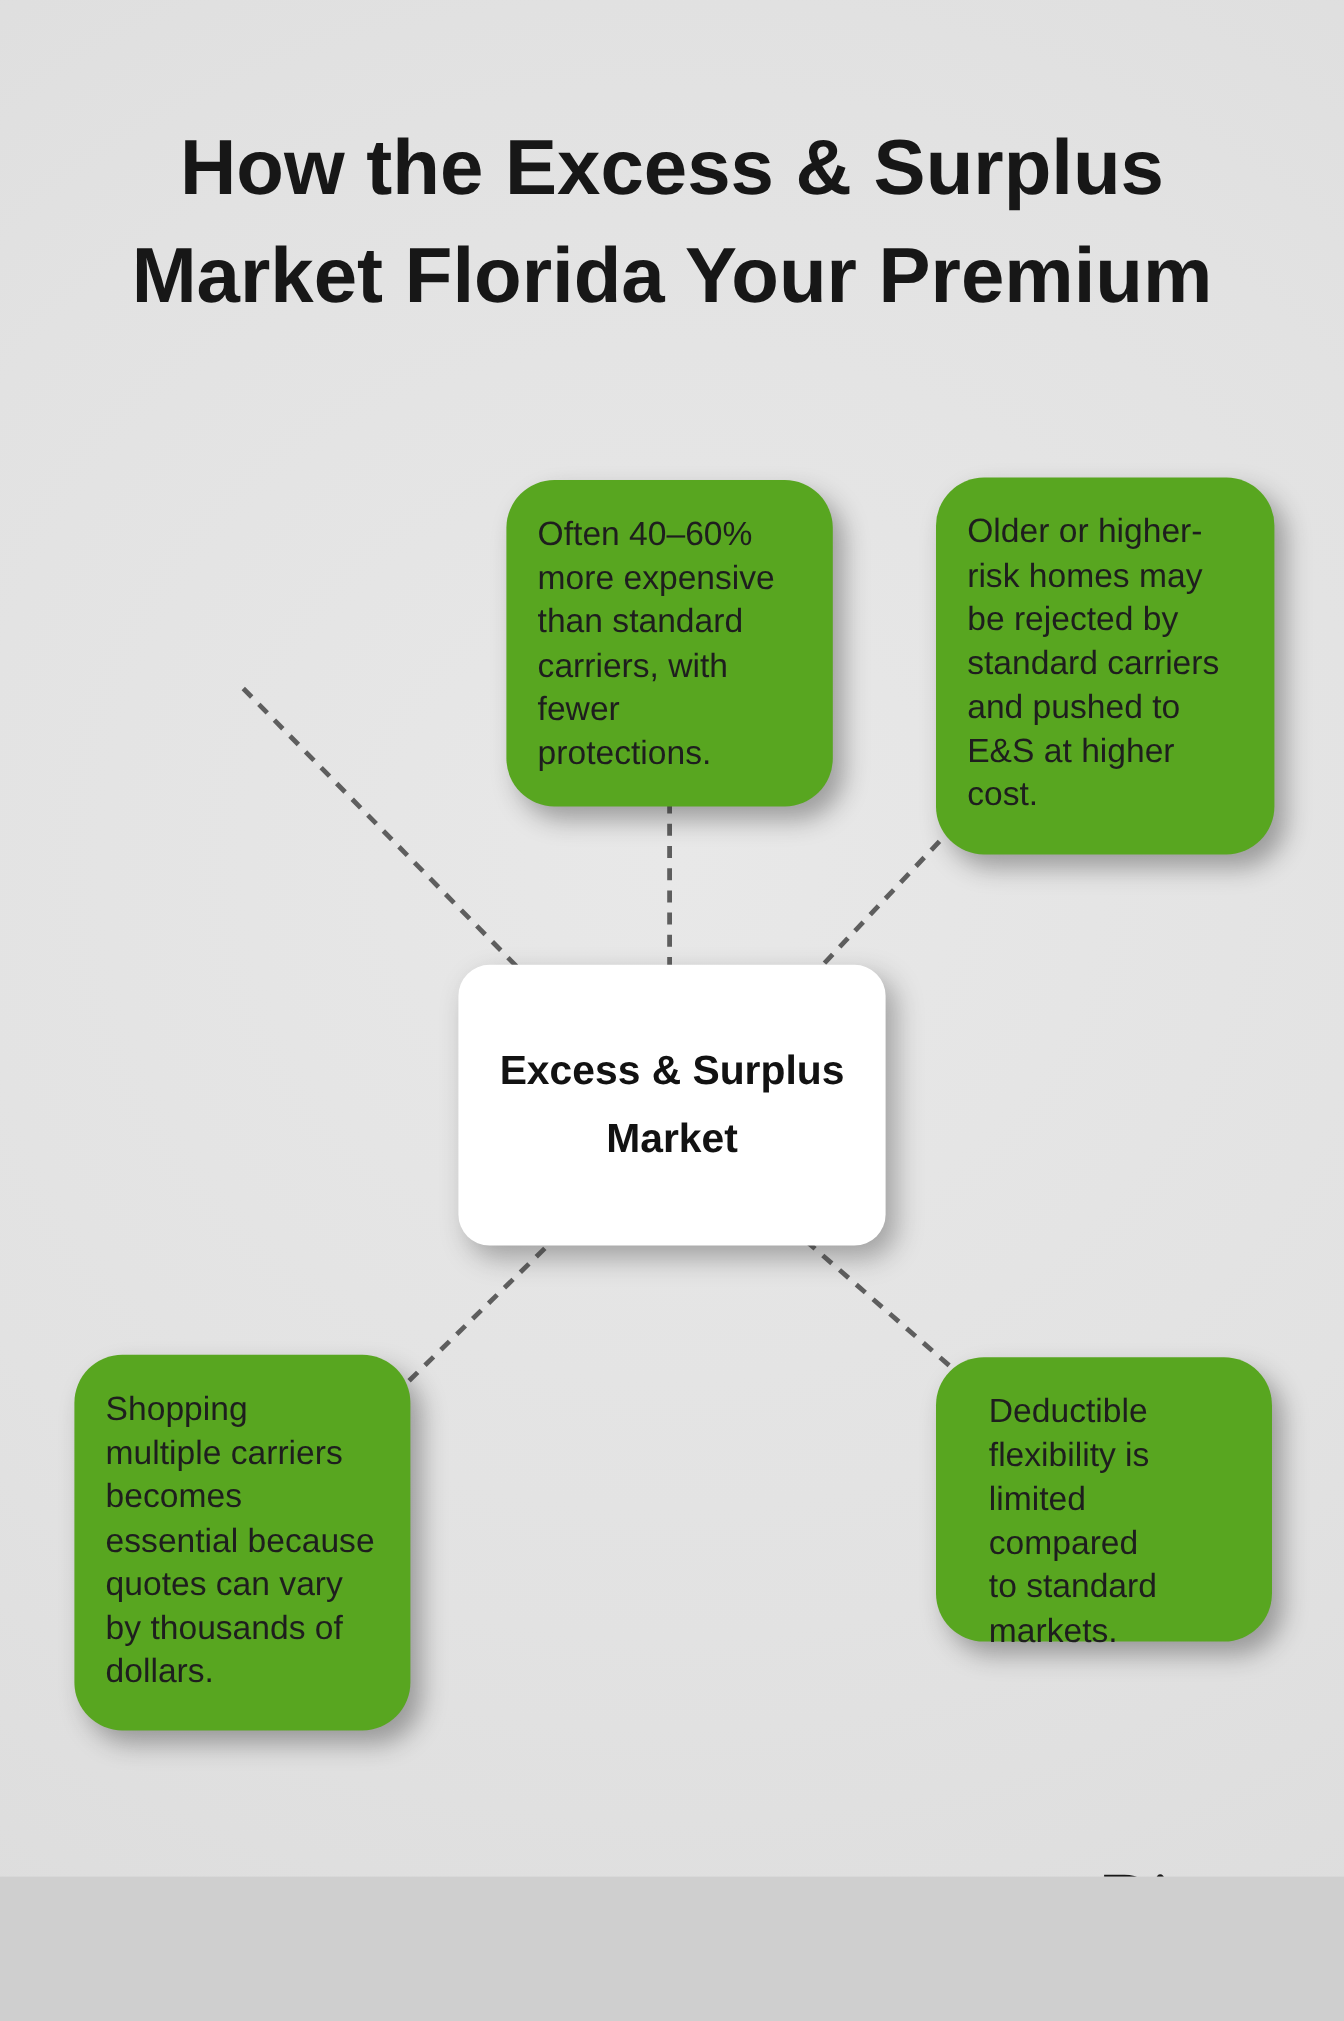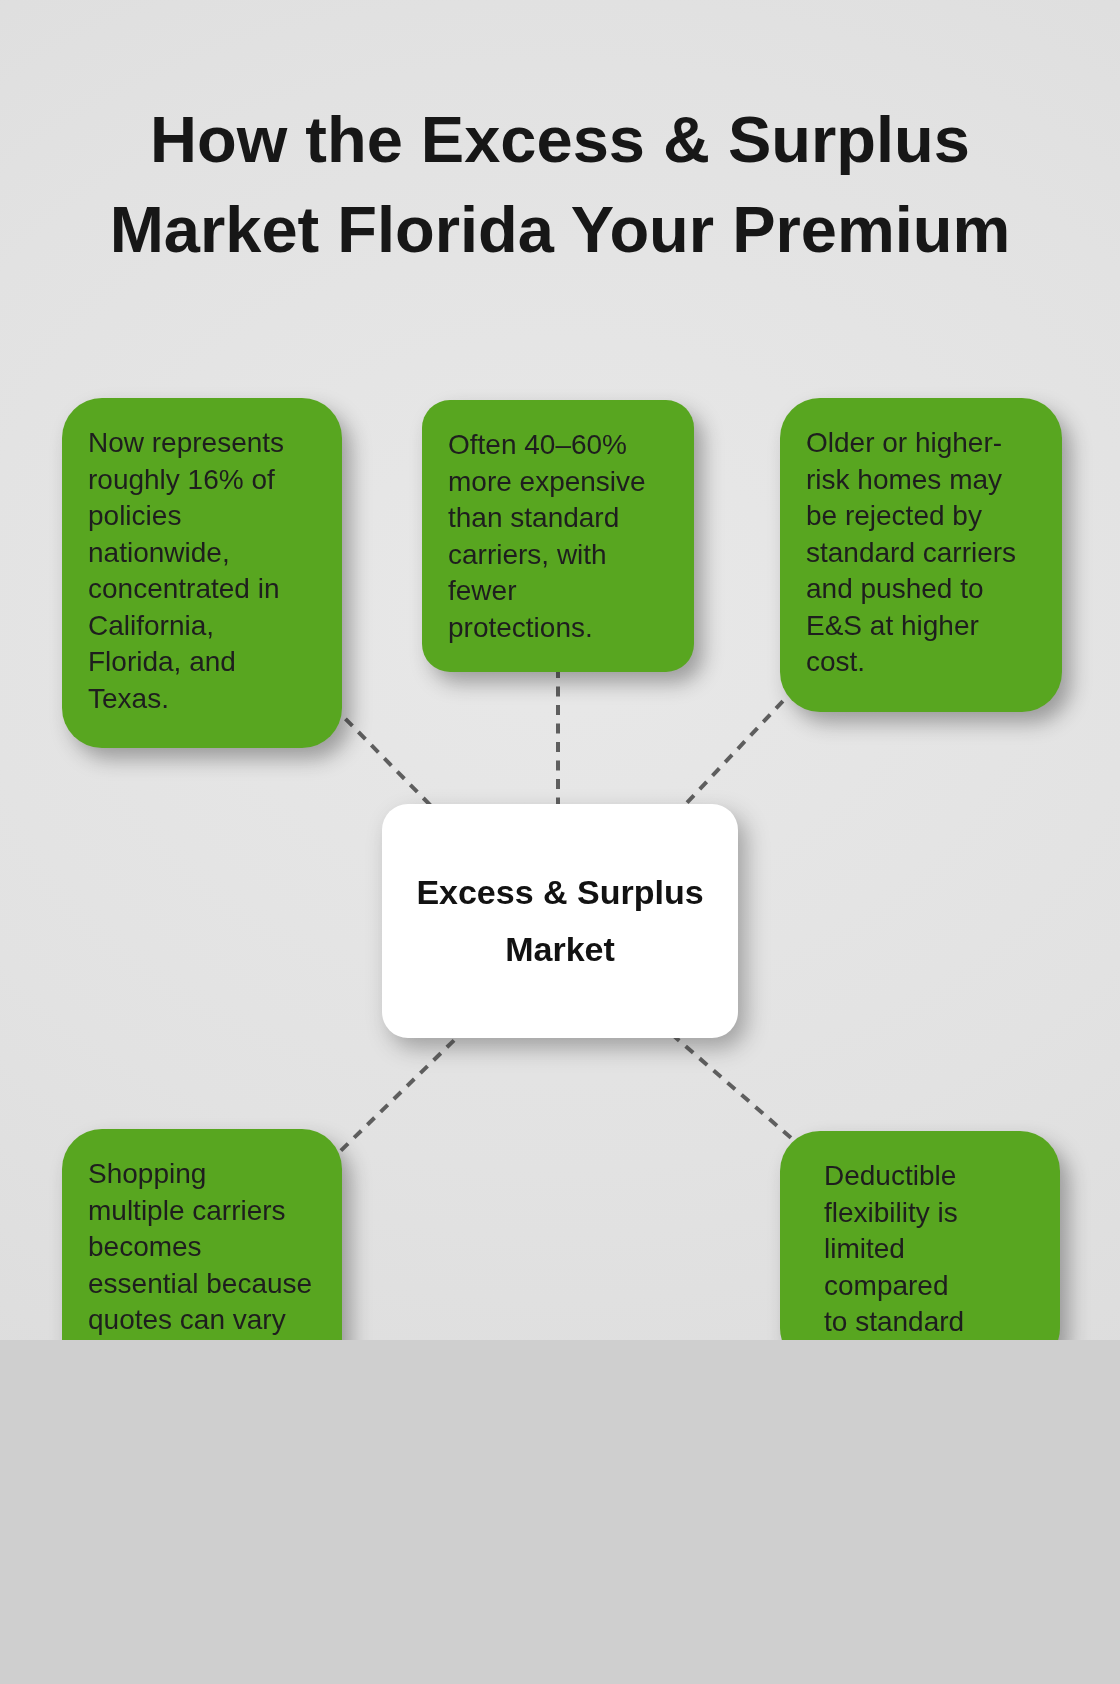--- a/index.html
+++ b/index.html
@@ -1,19 +1,19 @@
 <!DOCTYPE html>
 <html><head>
 <meta charset="utf-8">
 <style>
   html, body { margin: 0; padding: 0; background: #cfcfcf; }
   .canvas {
     position: relative;
     width: 1120px;
-    height: 1340px;
+    height: 1564px;
     margin: 0 auto;
     overflow: hidden;
     background: radial-gradient(115% 75% at 50% 46%, #e8e8e8 0%, #e2e2e2 55%, #dbdbdb 100%);
     font-family: "Liberation Sans", sans-serif;
   }
 
   .title {
     position: absolute;
     top: 95px;
     left: 0;
@@ -46,21 +46,21 @@
   }
   .node p {
     margin: 0;
     font-size: 28px;
     line-height: 36.5px;
     color: #1e1e1e;
     white-space: pre-line;
   }
 
   .node-1 { left: 62px;  top: 398px;  width: 280px; height: 350px; }
-  .node-2 { left: 422px; top: 400px;  width: 272px; height: 272px; border-radius: 28px; }
+  .node-2 { left: 422px; top: 400px;  width: 272px; height: 272px; }
   .node-3 { left: 780px; top: 398px;  width: 282px; height: 314px; }
   .node-4 { left: 62px;  top: 1129px; width: 280px; height: 313px; }
   .node-5 { left: 780px; top: 1131px; width: 280px; height: 237px; padding-left: 44px; }
 
   .center-node {
     position: absolute;
     z-index: 3;
     left: 382px;
     top: 804px;
     width: 356px;
@@ -121,30 +121,20 @@
   </div>
 
   <svg class="connector-layer" viewBox="0 0 1120 1684" xmlns="http://www.w3.org/2000/svg">
     <line x1="560" y1="937" x2="202" y2="573" stroke="#5e5e5e" stroke-width="4" stroke-dasharray="10 8.5"></line>
     <line x1="558" y1="937" x2="558" y2="536" stroke="#5e5e5e" stroke-width="4" stroke-dasharray="10 8.5"></line>
     <line x1="560" y1="937" x2="921" y2="555" stroke="#5e5e5e" stroke-width="4" stroke-dasharray="10 8.5"></line>
     <line x1="560" y1="937" x2="202" y2="1286" stroke="#5e5e5e" stroke-width="4" stroke-dasharray="10 8.5"></line>
     <line x1="560" y1="937" x2="920" y2="1250" stroke="#5e5e5e" stroke-width="4" stroke-dasharray="10 8.5"></line>
   </svg>
 
-  <div class="node node-1">
-    <p>Now represents
-roughly 16% of
-policies
-nationwide,
-concentrated in
-California,
-Florida, and
-Texas.</p>
-  </div>
 
   <div class="node node-2">
     <p>Often 40–60%
 more expensive
 than standard
 carriers, with
 fewer
 protections.</p>
   </div>
 

